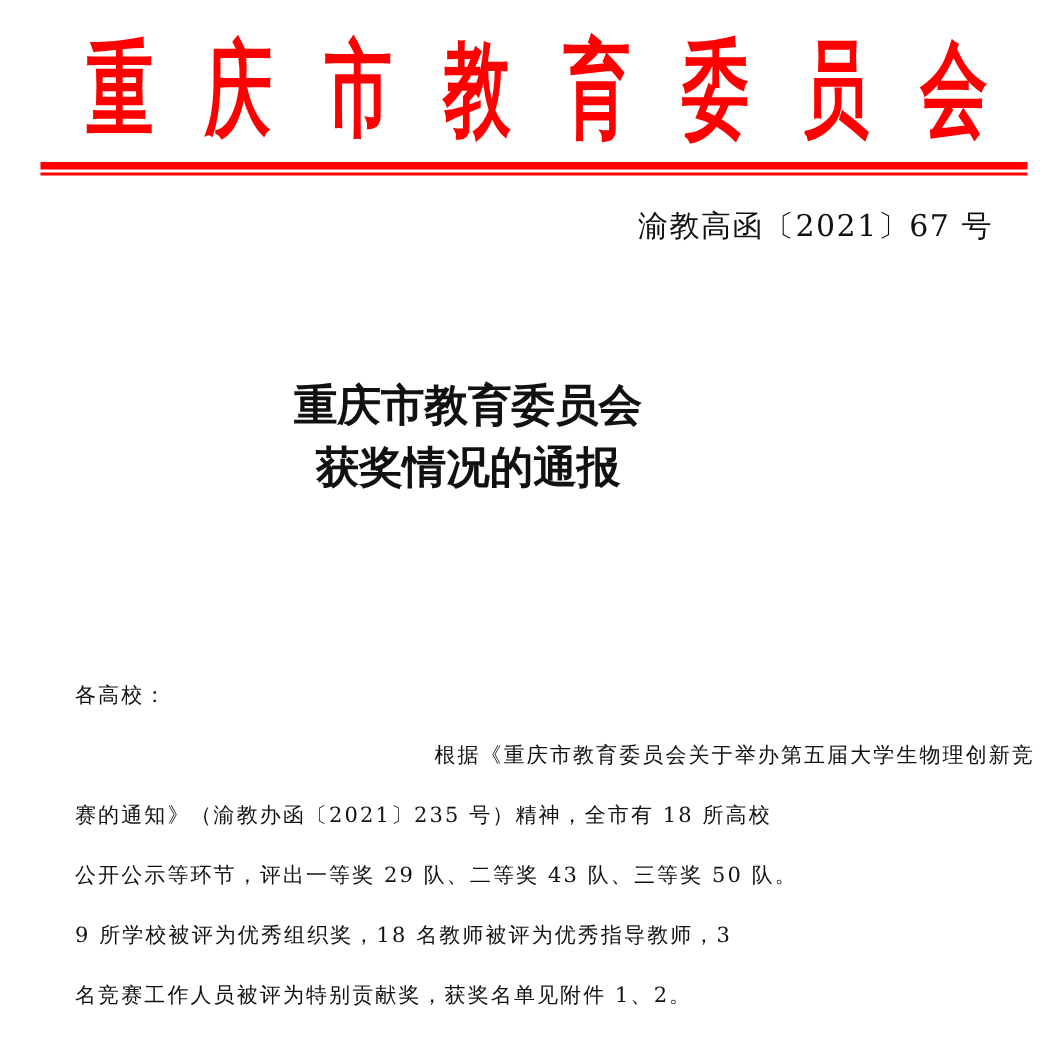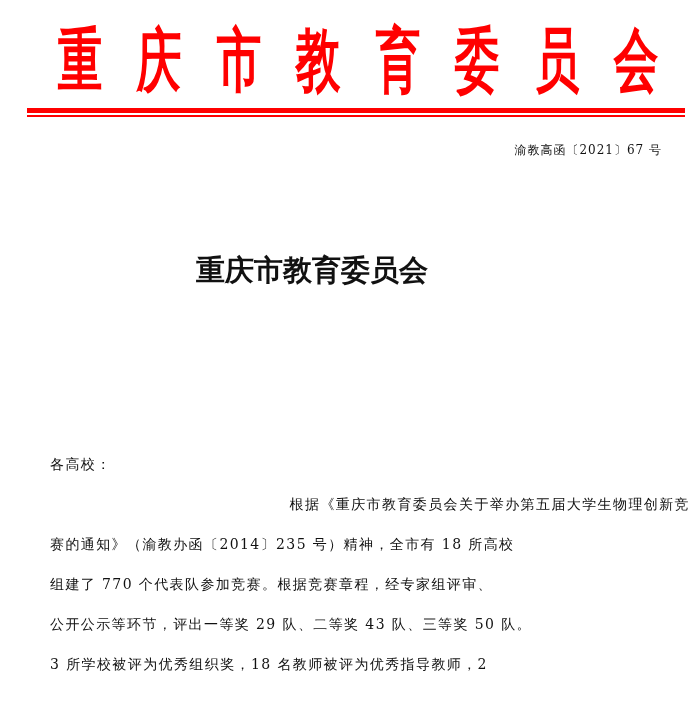--- a/index.html
+++ b/index.html
@@ -47,21 +47,21 @@
       position: absolute;
       left: 27px;
       top: 115px;
       width: 658px;
       height: 1.5px;
     }
     .doc-number {
       position: absolute;
       right: 38px;
       top: 137px;
-      font-size: 12px;
+      font-size: 20px;
       line-height: 26px;
       letter-spacing: 1px;
       white-space: nowrap;
       margin-left: 19px;
     }
     .title {
       position: absolute;
       left: 0;
       top: 250px;
       width: 624px;
@@ -106,22 +106,23 @@
   <span class="masthead-char" style="color: rgb(255, 0, 0);">会</span>
 </div>
 
 <div class="rule-thick" style="background: rgb(255, 0, 0);"></div>
 <div class="rule-thin" style="background: rgb(255, 0, 0);"></div>
 
 <div class="doc-number">渝教高函〔2021〕67 号</div>
 
 <div class="title">
   <span class="title-line">重庆市教育委员会</span>
+  <span class="title-line">获奖情况的通报</span>
 </div>
 
 <div class="body-text">
   <span class="line">各高校：</span>
   <span class="line indent">根据《重庆市教育委员会关于举办第五届大学生物理创新竞</span>
-  <span class="line">赛的通知》（渝教办函〔2014〕235 号）精神，全市有 18 所高校</span>
-  <span class="line">组建了 770 个代表队参加竞赛。根据竞赛章程，经专家组评审、</span>
+  <span class="line">赛的通知》（渝教办函〔2021〕235 号）精神，全市有 18 所高校</span>
   <span class="line">公开公示等环节，评出一等奖 29 队、二等奖 43 队、三等奖 50 队。</span>
-  <span class="line">3 所学校被评为优秀组织奖，18 名教师被评为优秀指导教师，2</span>
+  <span class="line">9 所学校被评为优秀组织奖，18 名教师被评为优秀指导教师，3</span>
+  <span class="line">名竞赛工作人员被评为特别贡献奖，获奖名单见附件 1、2。</span>
 </div>
 
 </body></html>

